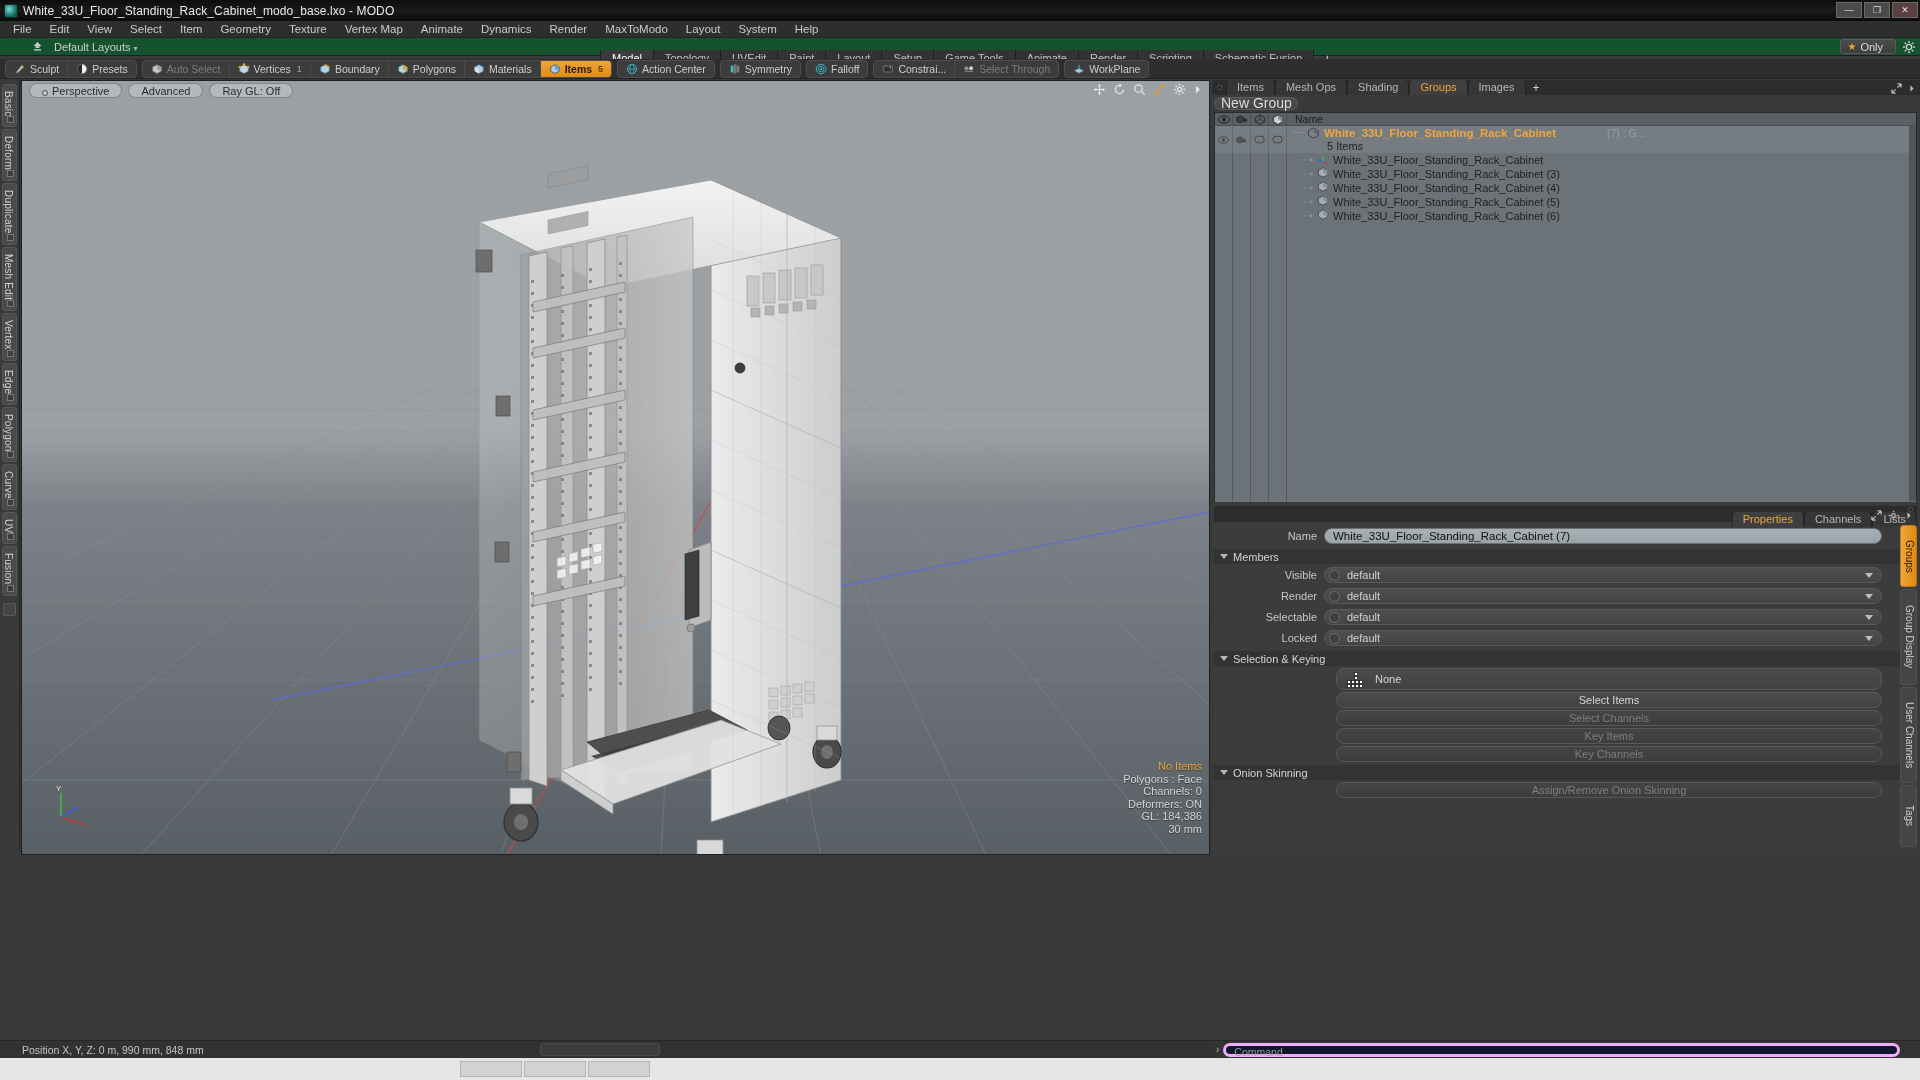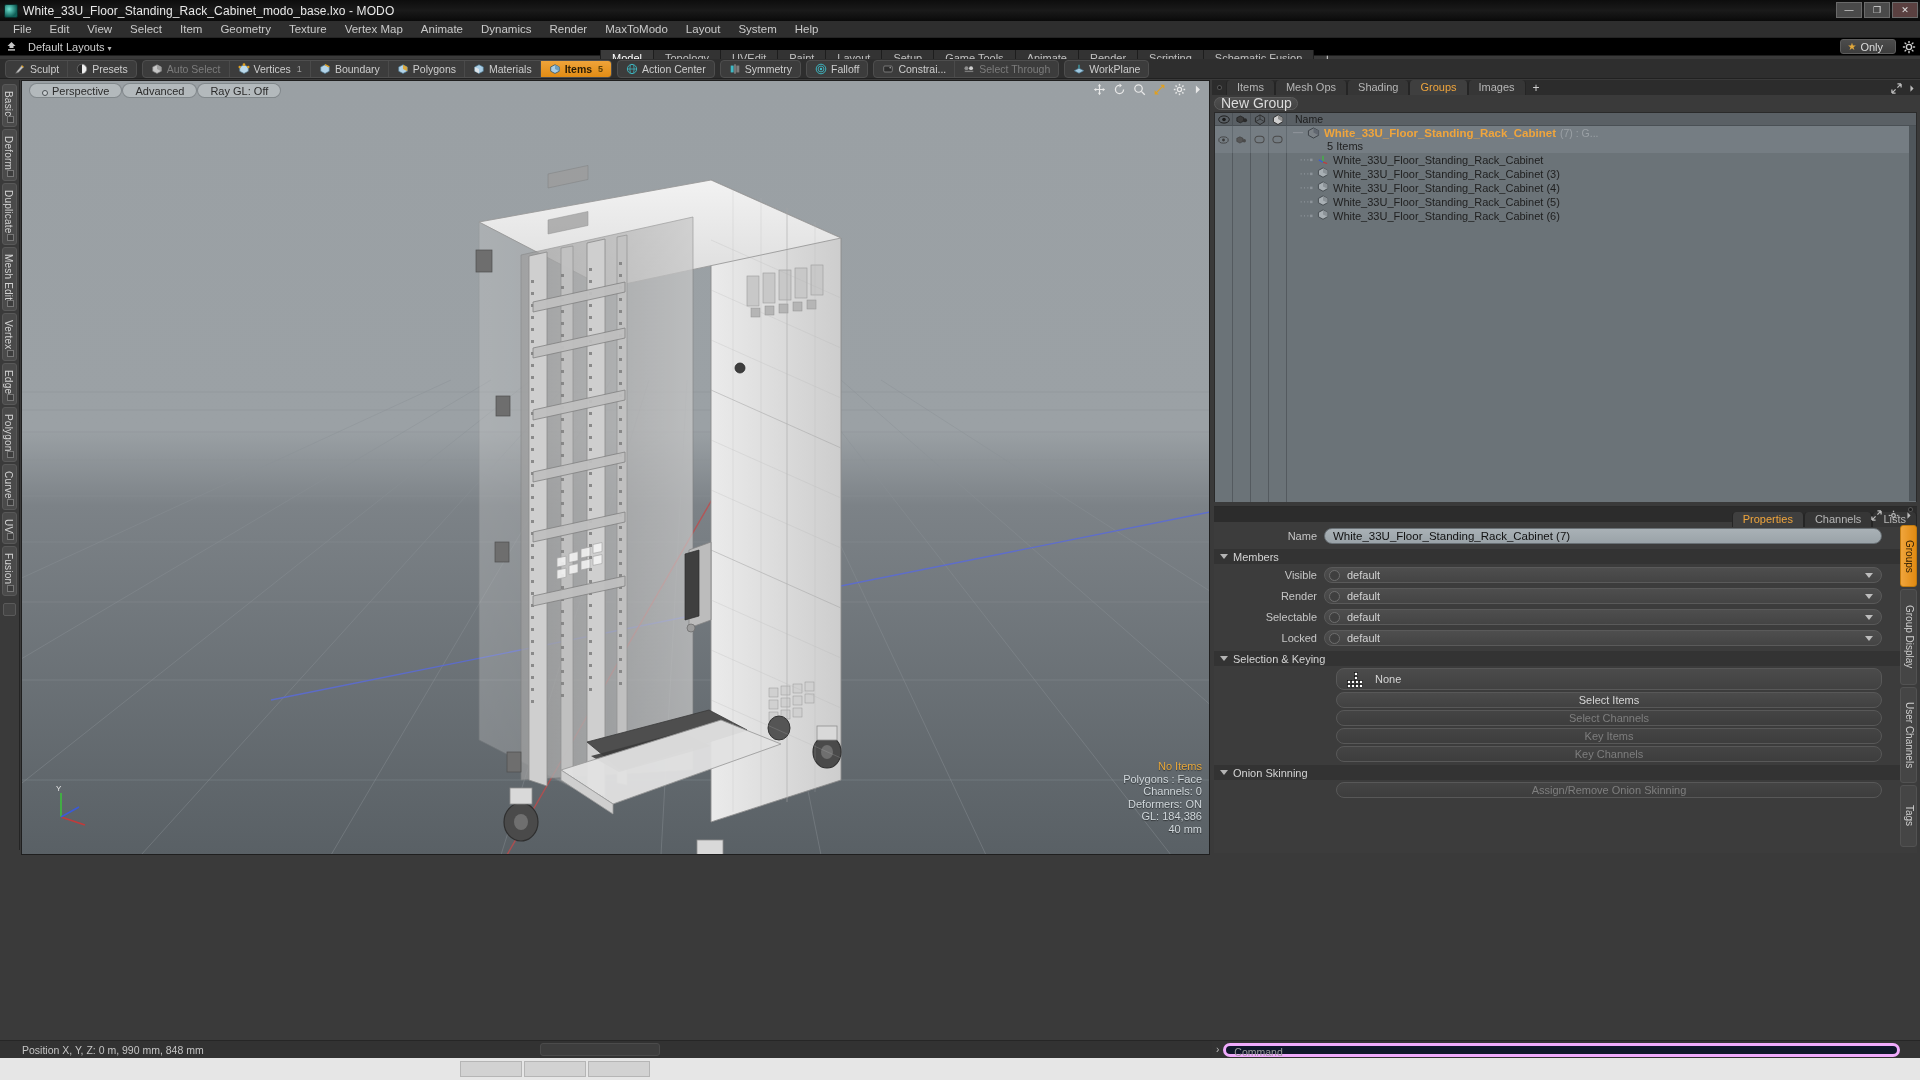--- a/index.html
+++ b/index.html
@@ -45,22 +45,23 @@
     border-bottom: 1px solid #232323;
   }
   .menubar .mi {
     font-size: 11.5px; color: #cacaca; padding: 0 9px; line-height: 17px;
     height: 17px; white-space: nowrap; cursor: default;
   }
 
   
   .layoutrow {
     position: absolute; left: 0; top: 38px; width: 1920px; height: 18px;
-    background: #000000; display: flex; align-items: center;
+    background: #14532d; display: flex; align-items: center;
     border-bottom: 1px solid #1e1e1e;
+    padding-left: 26px;
   }
   .lr-home {
     width: 22px; height: 18px; display: flex; align-items: center; justify-content: center;
   }
   .lr-home svg { display:block; }
   .lr-layoutsel { font-size: 11px; color: #cfcfcf; padding-left: 6px; white-space: nowrap; }
   .lr-layoutsel .caret { font-size: 8px; margin-left: 3px; color: #b0b0b0; }
 
   .lr-tabs { position: absolute; left: 600px; top: 0; height: 18px; display: flex; align-items: stretch; margin-top: 12px; }
   .lr-tab {
@@ -137,21 +138,21 @@
   
   .viewport {
     position: absolute; left: 21px; top: 80px; width: 1189px; height: 775px;
     background: linear-gradient(to bottom, #8e9296 0%, #9aa0a4 28%, #6e7479 58%, #5b6166 100%);
     overflow: hidden;
   }
   .vp-bevel { position:absolute; inset:0; border: 1px solid #1f1f1f; pointer-events:none; }
 
   .vp-topbar {
     position: absolute; left: 0; top: 0; width: 100%; height: 20px;
-    display: flex; align-items: center; padding-left: 8px; gap: 0; z-index: 6;
+    display: flex; align-items: center; padding-left: 8px; gap: 6px; z-index: 6;
   }
   .vp-btn {
     font-size: 11px; color: #2b2b2b; background: rgba(200,205,208,.55);
     border: 1px solid rgba(90,95,100,.55); border-radius: 9px;
     padding: 1px 12px; height: 15px; line-height: 13px; white-space: nowrap;
   }
   .vp-btn .dot { display:inline-block; width:6px;height:6px;border-radius:50%;
     border:1px solid #4a4f53; background:#c9ced1; margin-right:4px; vertical-align:-1px;}
   .vp-topright {
     position: absolute; right: 8px; top: 3px; display: flex; align-items: center; gap: 7px; z-index: 6;
@@ -221,21 +222,21 @@
   .il-row .cells { display: flex; }
   .il-cell { width: 18px; border-right: 1px solid #545a5f; display:flex;align-items:center;justify-content:center;}
   .il-row.sel { background: #757d83; }
   .il-row.sel .il-cell { border-right-color:#626a70; }
   .il-body { background: #6b7378; }
   .il-label {
     flex: 1; font-size: 11px; color: #1f1f1f; padding-left: 6px; line-height: 14px;
     white-space: nowrap; display: flex; align-items: center; gap: 4px;
   }
   .il-label.root { color: #f0a53c; font-weight: bold; font-size: 11.5px; }
-  .il-label .dim { color: #9aa0a5; font-weight: normal; font-size: 10.5px; }
+  .il-label .dim { color: #9aa0a5; font-weight: normal; font-size: 10.5px; margin-left: 47px; }
   .il-sub { font-size: 11px; color: #1f1f1f; padding-left: 40px; line-height: 13px; }
   .il-indent { display:inline-block; width: 20px; color:#8c9399; font-size: 10px; text-align:right;}
   .il-filler { background: #6b7378; }
   .il-scroll { position:absolute; right:0; top:13px; width: 7px; bottom: 0; background:#4f565b; }
 
   
   .propspanel {
     position: absolute; left: 2px; top: 426px; width: 703px; height: 347px;
     background: #3c3c3c; border-top: 1px solid #2a2a2a;
   }
@@ -846,21 +847,21 @@
           <path d="M3 3 L8 8 L3 13 Z" fill="#e8e8e8"></path>
         </svg>
     </div>
 
     <div class="vp-stats">
       <div class="hi">No Items</div>
       <div>Polygons : Face</div>
       <div>Channels: 0</div>
       <div>Deformers: ON</div>
       <div>GL: 184,386</div>
-      <div>40 mm</div>
+      <div>30 mm</div>
     </div>
 
     <div class="vp-gizmo">
       <svg width="46" height="46" viewBox="0 0 46 46">
         <line x1="10" y1="36" x2="10" y2="12" stroke="#3bbf3b" stroke-width="1.6"></line>
         <line x1="10" y1="36" x2="34" y2="44" stroke="#c23b3b" stroke-width="1.6"></line>
         <line x1="10" y1="36" x2="28" y2="26" stroke="#3b5bd8" stroke-width="1.6"></line>
         <text x="5" y="10" font-size="8" fill="#e8e8e8" font-family="Liberation Sans, sans-serif">Y</text>
       </svg>
     </div>

